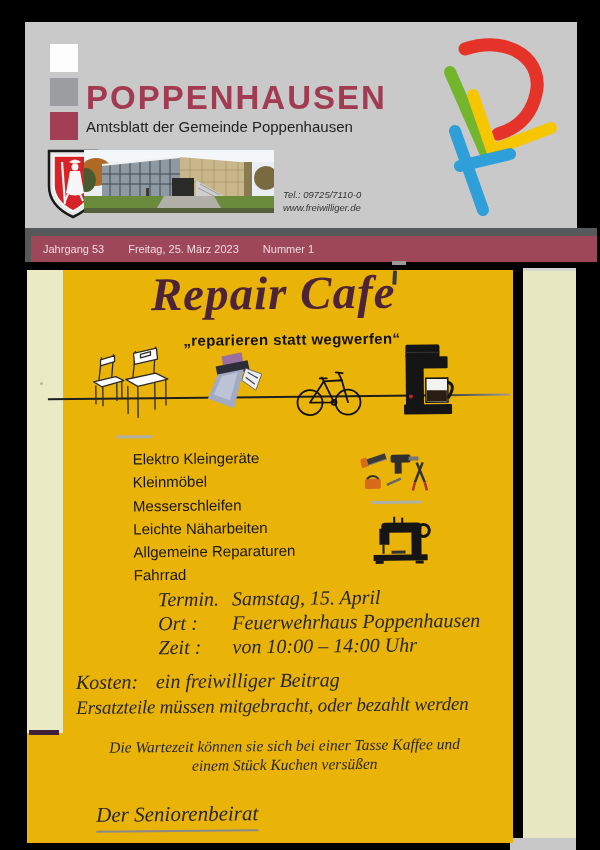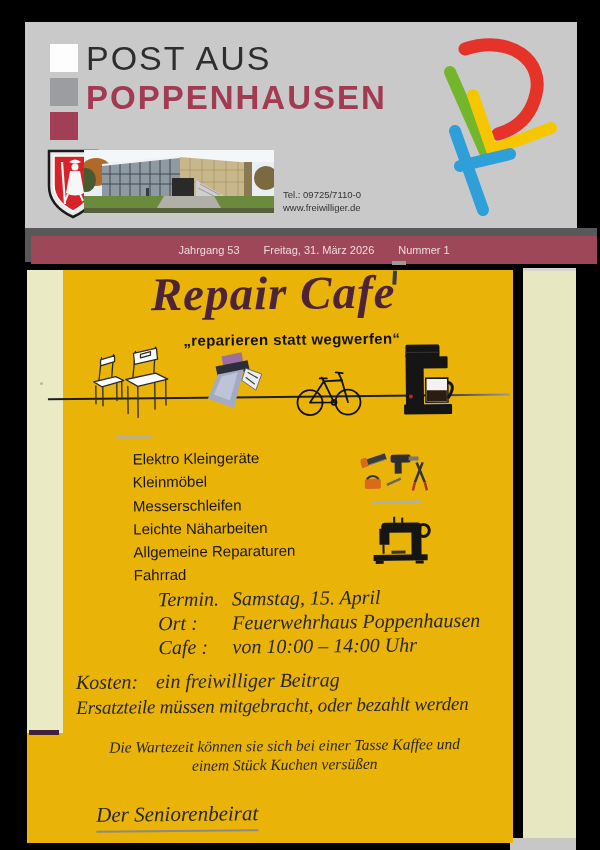--- a/index.html
+++ b/index.html
@@ -9,27 +9,27 @@
 
   
   .masthead{left:25px;top:22px;width:552px;height:206px;background:#c9c9c9;}
   .sq{position:absolute;left:25px;width:28px;height:28px;}
   .sq.white{top:22px;background:#fdfdfd;}
   .sq.gray{top:56px;background:#9b9da0;}
   .sq.maroon{top:90px;background:#a23f56;}
   .kicker{left:61px;top:17px;font-size:34px;letter-spacing:2px;color:#2e2e2e;font-weight:400;}
   .mast-title{left:61px;top:57px;font-size:33px;letter-spacing:2px;color:#a23a52;font-weight:700;}
   .mast-sub{left:61px;top:96px;font-size:15px;color:#222;}
-  .contact{left:258px;top:166px;font-size:9.5px;color:#333;line-height:13px;}
+  .contact{left:258px;top:166px;font-size:9.5px;color:#333;line-height:13px;font-style:italic;}
 
   
   .charcoal{left:25px;top:228px;width:572px;height:34px;background:#56585a;}
   .issuebar{left:31px;top:236px;width:566px;height:26px;background:#9d4759;
-            display:flex;align-items:center;justify-content:center;
-            font-size:11px;color:#eedbe0;padding:14px;box-sizing:border-box;}
+            display:flex;align-items:center;justify-content:flex-start;
+            font-size:11px;color:#eedbe0;padding:0;box-sizing:border-box;}
   .issuebar span{padding:0 12px;}
 
   
   .flyer{left:27px;top:270px;width:486px;height:573px;background:#eab308;}
   .lstrip{left:0;top:0;width:36px;height:463px;background:#eaebc5;}
   .lspeck{left:13px;top:112px;width:3px;height:3px;background:#b9b99a;border-radius:50%;}
   .ldash{left:2px;top:460px;width:30px;height:5px;background:#40203a;}
   .rstrip{left:523px;top:268px;width:53px;height:570px;background:#e7e8c2;border-top:3px solid #d5d5d0;}
   .rshadow{left:510px;top:838px;width:66px;height:12px;background:#c7c7c7;}
   .topsmudge{left:392px;top:261px;width:14px;height:4px;background:#9a9a9a;}
@@ -56,22 +56,22 @@
 </style>
 </head>
 <body>
 
 <div class="page">
 
   <div class="abs masthead">
     <div class="sq white"></div>
     <div class="sq gray"></div>
     <div class="sq maroon"></div>
-    <div class="abs kicker">POST AUS</div>
     <div class="abs mast-title">POPPENHAUSEN</div>
+    <div class="abs mast-sub">Amtsblatt der Gemeinde Poppenhausen</div>
 
     <svg class="abs" style="left:21px;top:126px" width="54" height="72" viewBox="0 0 54 72">
       <path d="M3,3 H51 V38 Q51,58 27,69 Q3,58 3,38 Z" fill="#e9e9e9" stroke="#1a1a1a" stroke-width="2.5"></path>
       <path d="M8,8 H46 V37 Q46,53 27,63 Q8,53 8,37 Z" fill="#d6232a" stroke="#fff" stroke-width="1.5"></path>
       <line x1="16" y1="14" x2="19" y2="56" stroke="#f7f7f7" stroke-width="2.2"></line>
       <path d="M23,14 q6,-5 12,0 q-6,3 -12,0 Z" fill="#f7f7f7"></path>
       <circle cx="29" cy="19" r="3.5" fill="#f7f7f7"></circle>
       <path d="M24,23 h10 l4,22 q-9,5 -18,0 Z" fill="#f7f7f7"></path>
       <path d="M22,46 l-3,7 M34,46 l3,7" stroke="#f0f0f0" stroke-width="2"></path>
     </svg>
@@ -107,21 +107,21 @@
     <path d="M33,17 C80,2 112,30 104,62 C98,88 80,98 66,102" fill="none" stroke="#e5332a" stroke-width="13" stroke-linecap="round"></path>
     <line x1="18" y1="40" x2="54" y2="122" stroke="#73b52b" stroke-width="12" stroke-linecap="round"></line>
     <path d="M41,63 L60,118 L119,96" fill="none" stroke="#f6c700" stroke-width="12" stroke-linecap="round" stroke-linejoin="round"></path>
     <line x1="23" y1="99" x2="51" y2="178" stroke="#2e9fd9" stroke-width="12" stroke-linecap="round"></line>
     <line x1="28" y1="134" x2="78" y2="122" stroke="#2e9fd9" stroke-width="12" stroke-linecap="round"></line>
   </svg>
 
   <div class="abs charcoal"></div>
   <div class="abs issuebar">
     <span>Jahrgang 53</span>
-    <span>Freitag, 31. März 2026</span>
+    <span>Freitag, 25. März 2023</span>
     <span>Nummer 1</span>
   </div>
 
   <div class="abs rstrip"></div>
   <div class="abs rshadow"></div>
   <div class="abs topsmudge"></div>
 
   <div class="abs flyer">
     <div class="abs lstrip"></div>
     <div class="abs lspeck"></div>
@@ -224,21 +224,21 @@
       <div class="abs hand details">
         <div class="drow">
           <span class="dlabel">Termin.</span>
           <span>Samstag, 15. April</span>
         </div>
         <div class="drow">
           <span class="dlabel">Ort :</span>
           <span>Feuerwehrhaus Poppenhausen</span>
         </div>
         <div class="drow">
-          <span class="dlabel">Cafe :</span>
+          <span class="dlabel">Zeit :</span>
           <span>von 10:00 – 14:00 Uhr</span>
         </div>
       </div>
 
       <div class="abs hand kosten">
         <span class="dlabel">Kosten:</span>
         <span>ein freiwilliger Beitrag</span>
       </div>
       <div class="abs hand note">Ersatzteile müssen mitgebracht, oder bezahlt werden</div>
 

